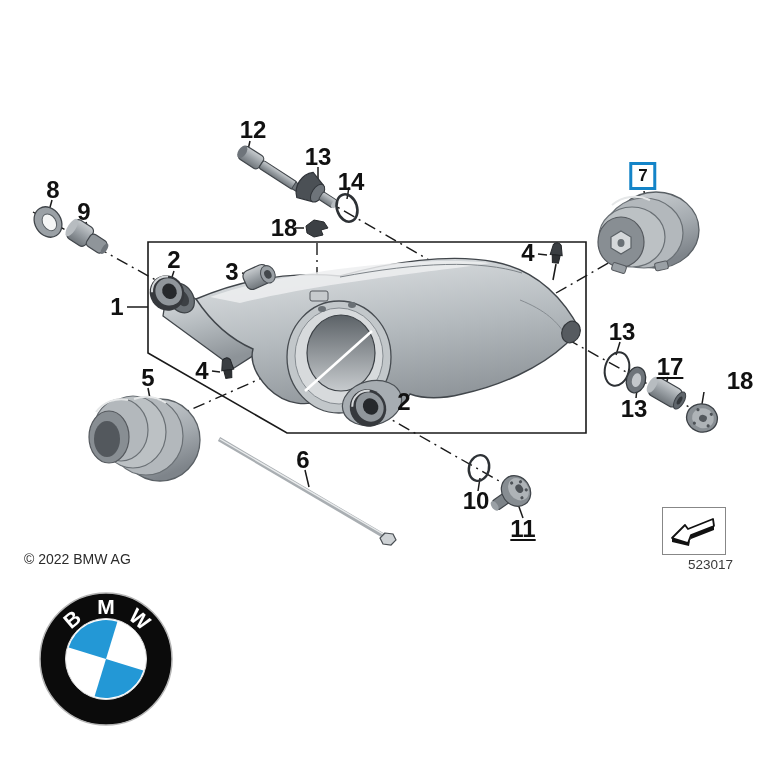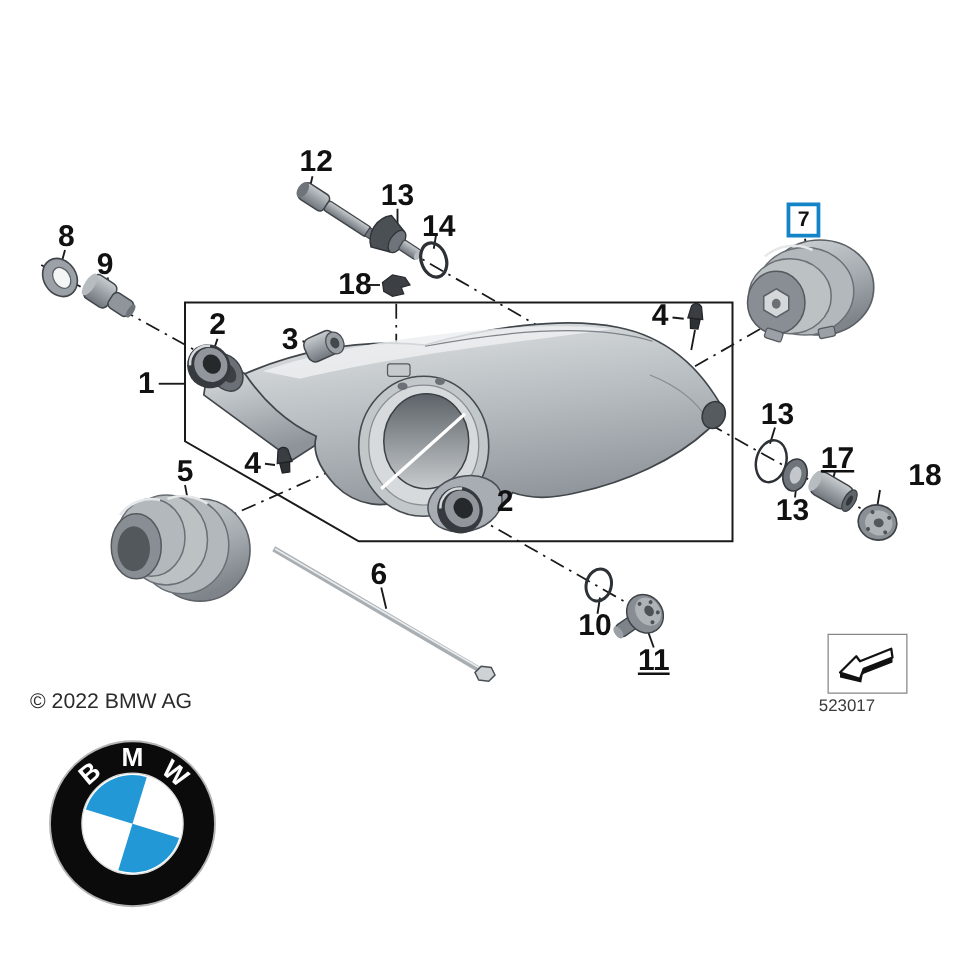--- a/index.html
+++ b/index.html
@@ -4,24 +4,24 @@
 <style>
   html,body{margin:0;padding:0;background:#fff;width:768px;height:768px;overflow:hidden;
     font-family:"Liberation Sans", sans-serif;}
   #canvas{position:relative;width:768px;height:768px;background:#fff;}
   #illustration{position:absolute;left:0;top:0;}
   #callout-layer{position:absolute;left:0;top:0;width:768px;height:768px;pointer-events:none;}
   .callout{position:absolute;transform:translate(-50%,-50%);font-weight:bold;font-size:24px;
     color:#111;line-height:1;pointer-events:auto;white-space:nowrap;}
   .callout.highlighted{border:3px solid var(--hl,#1484c8);background:#fff;padding:2px 6px 3px 6px;
     font-size:17px;}
-  #copyright{position:absolute;left:24px;top:551px;font-size:17px;color:#2b2b2b;}
+  #copyright{position:absolute;left:24px;top:551px;font-size:14px;color:#2b2b2b;}
   #code-box{position:absolute;left:662px;top:507px;width:62px;height:46px;border:1.5px solid #878787;
     background:#fff;display:flex;align-items:center;justify-content:center;}
-  #code-label{position:absolute;left:655px;top:557px;width:78px;text-align:left;font-size:13.5px;color:#3a3a3a;}
+  #code-label{position:absolute;left:655px;top:557px;width:78px;text-align:right;font-size:13.5px;color:#3a3a3a;}
   #bmw-logo{position:absolute;left:36px;top:589px;}
 </style>
 </head>
 <body>
 
 <div id="canvas">
 
   <svg id="illustration" width="768" height="768" viewBox="0 0 768 768">
     <defs>
       <linearGradient id="gArm" x1="0" y1="0" x2="0.3" y2="1">

